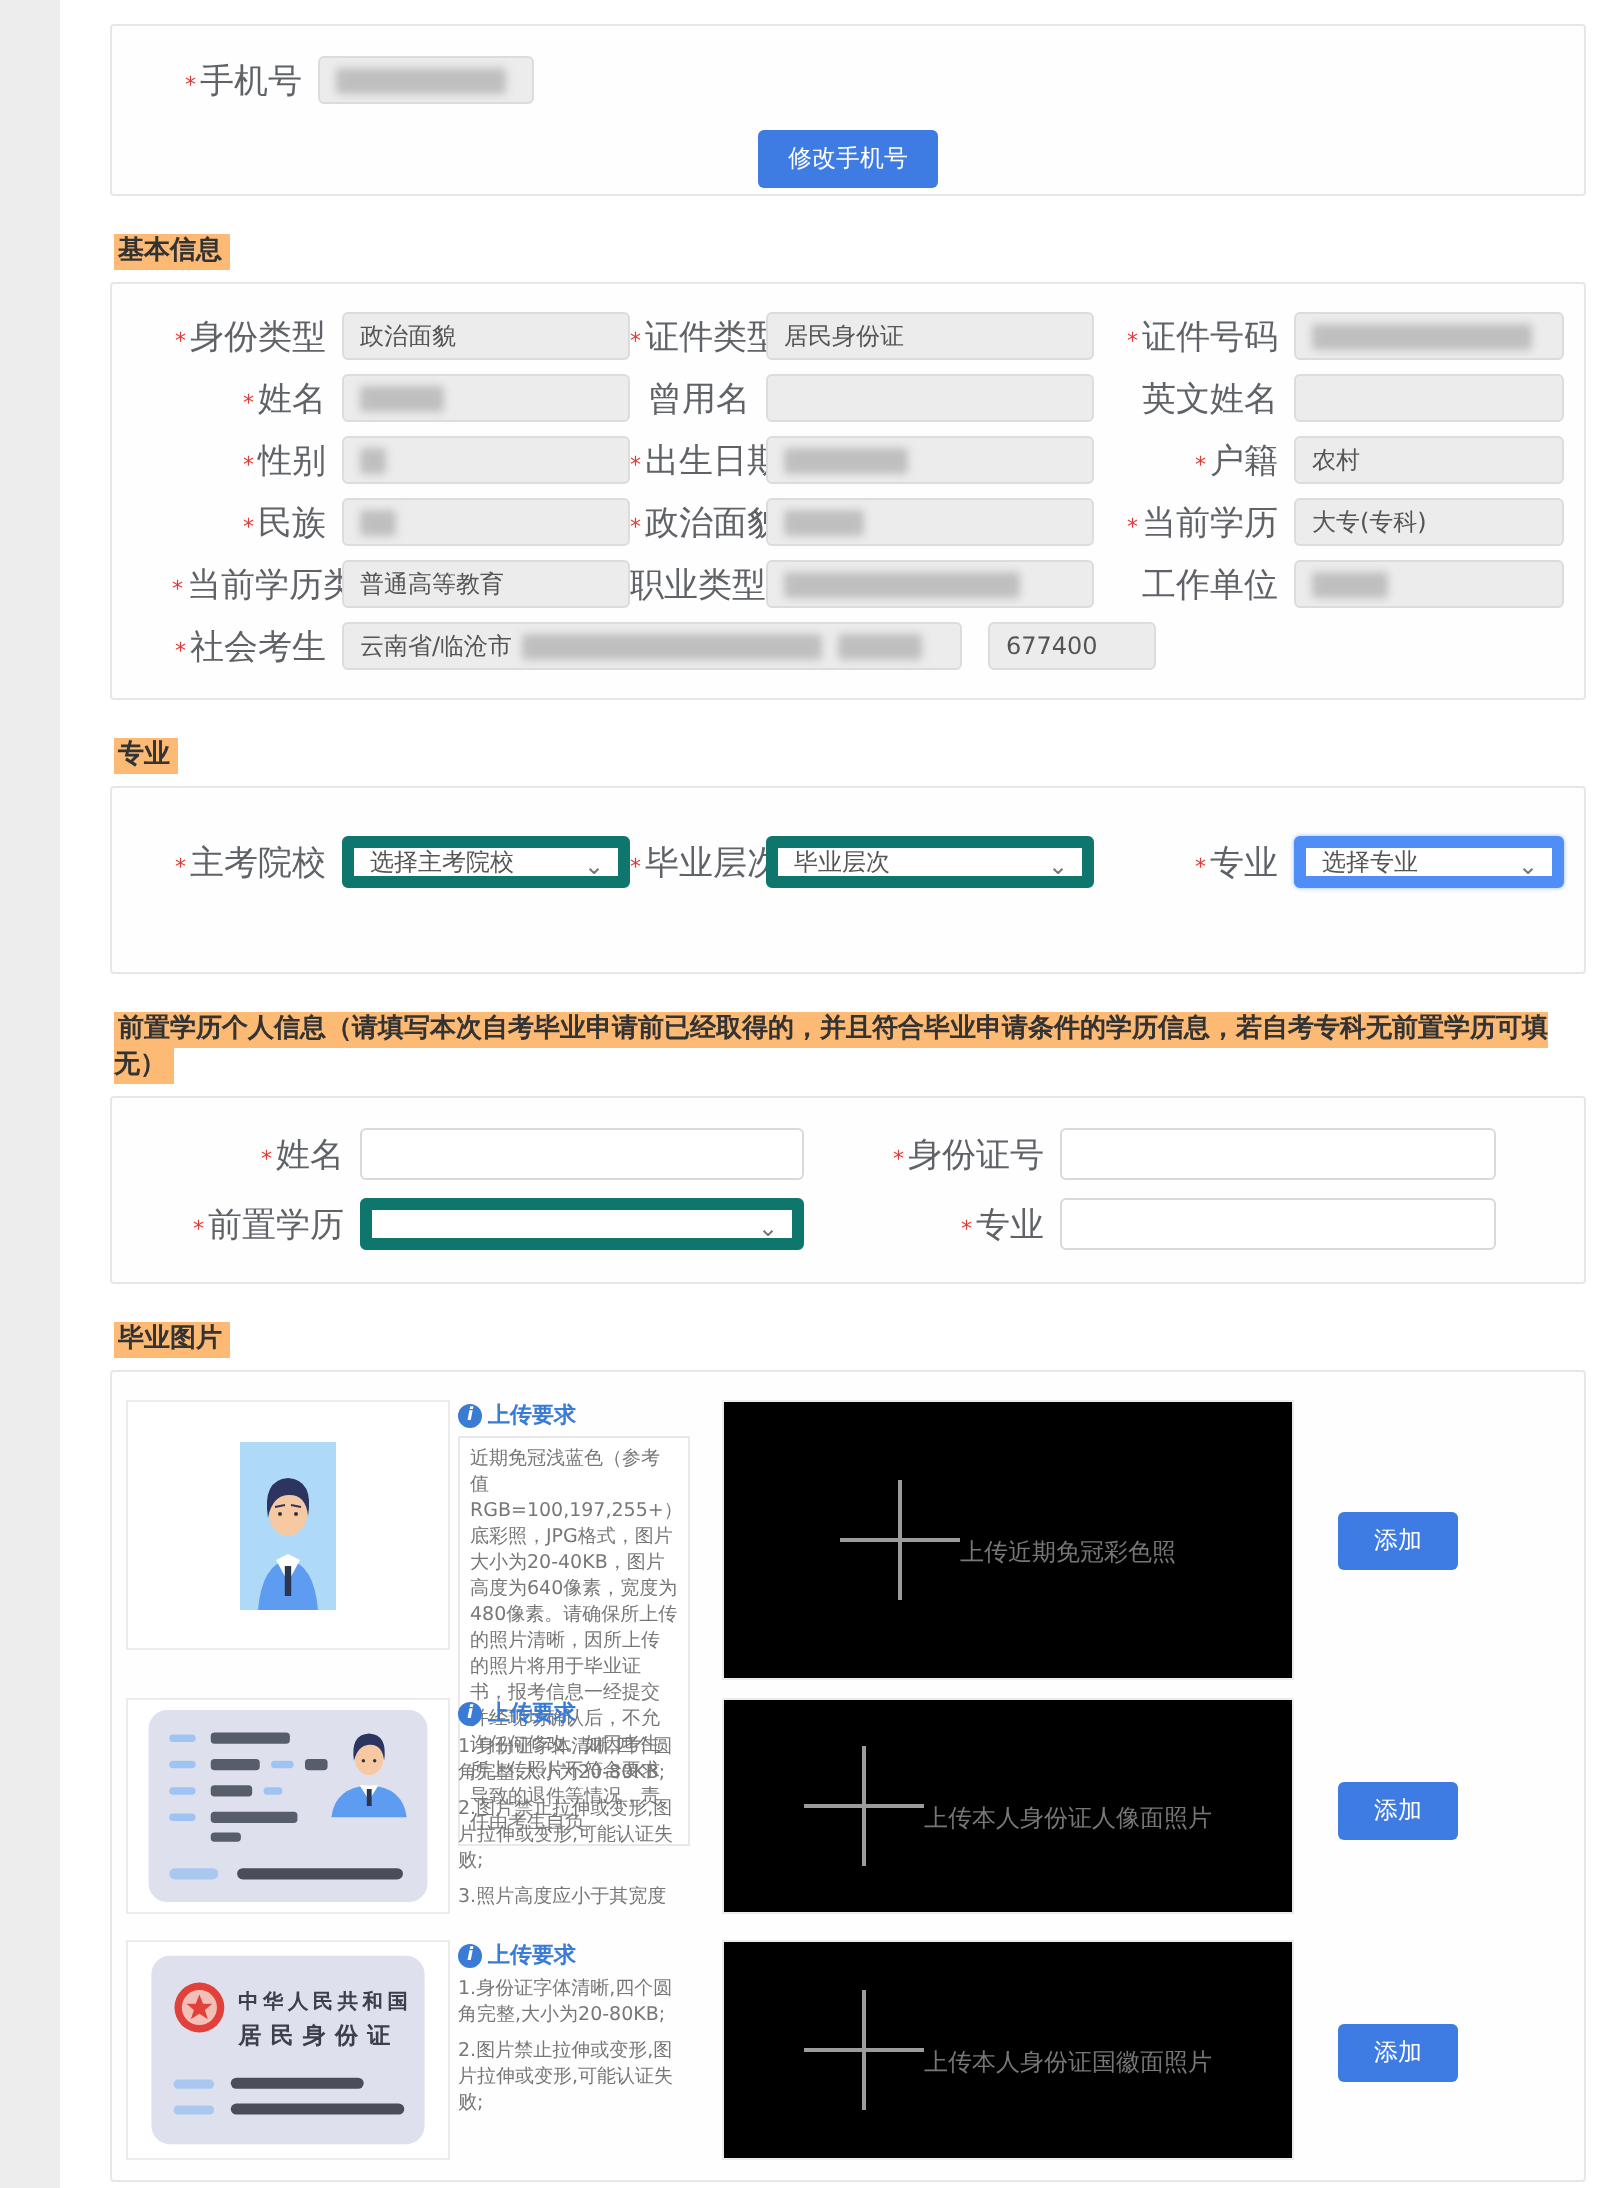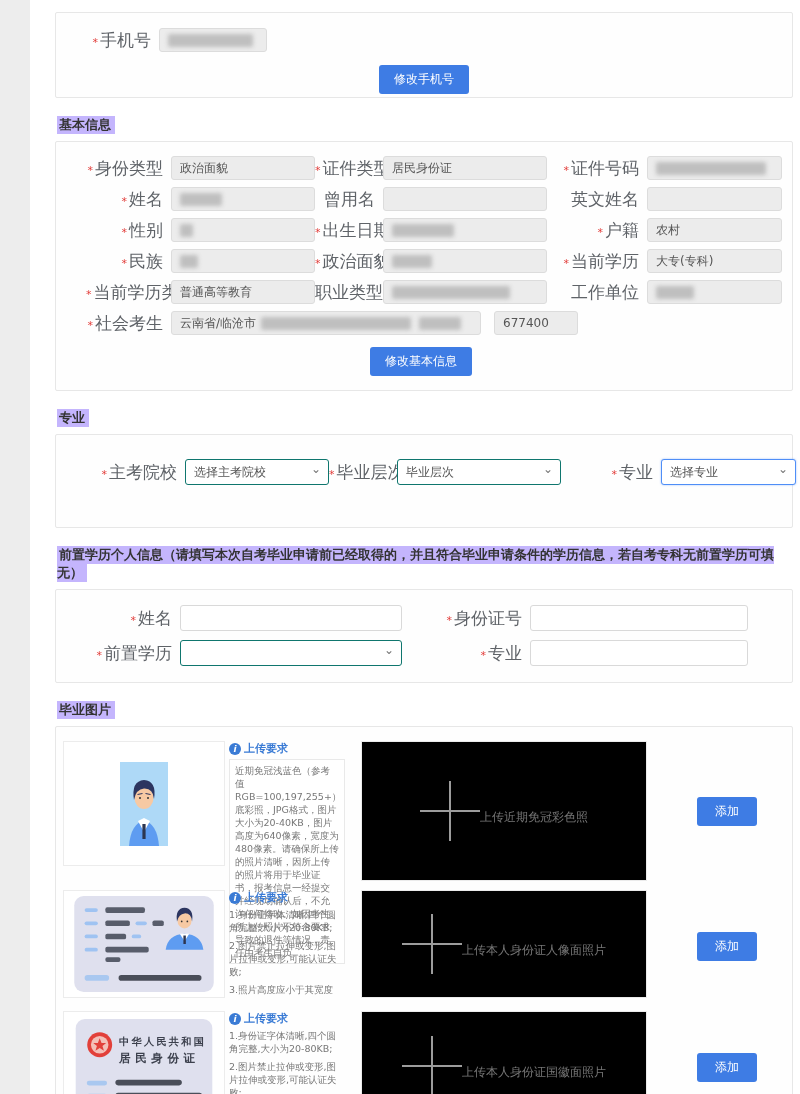--- a/index.html
+++ b/index.html
@@ -3,21 +3,21 @@
 <meta charset="utf-8">
 <style>
   * { margin:0; padding:0; box-sizing:border-box; }
   html,body { width:800px; height:1094px; background:#ffffff; font-family:"DejaVu Sans",sans-serif; overflow:hidden; }
   .gutter { position:absolute; left:0; top:0; width:30px; height:1094px; background:#ededed; }
   .page { position:absolute; left:30px; top:0; width:770px; height:1094px; background:#fff; padding:12px 7px 0 0; }
 
   .panel { border:1px solid #e7e7e7; background:#fefefe; border-radius:2px; margin-left:25px; width:738px; }
 
   h2.sec { font-size:13px; font-weight:bold; color:#333; margin:18px 0 7px 27px; }
-  h2.sec .hl { background:#c4b5fd; padding:1px 4px 2px 2px; }
+  h2.sec .hl { background:#fdba74; padding:1px 4px 2px 2px; }
 
   .flbl { text-align:right; padding-right:8px; font-size:17px; color:#5f6368; white-space:nowrap; }
   .flbl.required:before { content:"*"; color:#e23c39; margin-right:2px; font-size:11px; }
   .finp { height:24px; border:1px solid #d9d9d9; border-radius:3px; background:#fff; font-size:12px; color:#444;
           display:flex; align-items:center; padding:0 8px; overflow:hidden; white-space:nowrap; }
   .finp.ro { background:#ececec; border-color:#dcdcdc; color:#555; }
   .redact { display:inline-block; height:13px; background:#bfbfbf; border-radius:2px; filter:blur(2px); flex:none; }
 
   .btn-blue { display:inline-block; background:#3e7ce4; color:#fff; font-size:12px; border:none; border-radius:3px;
               padding:6px 15px; cursor:pointer; font-family:inherit; }
@@ -29,22 +29,22 @@
   .phone-panel .btn-center { margin-top:13px; }
 
   
   .basic-panel { padding:14px 6px 14px 0; }
   .g3 { display:grid; grid-template-columns:85px 144px 68px 164px 100px 135px; row-gap:7px; align-items:center; padding-left:30px; }
   .addr-row { display:grid; grid-template-columns:85px 310px 97px; column-gap:0; align-items:center; padding-left:30px; margin-top:7px; }
   .addr-row .postal { margin-left:13px; }
   .basic-panel .btn-center { margin-top:12px; }
 
   
-  .major-panel { padding:24px 6px 42px 14px; }
-  .sel { position:relative; height:26px; background:#fff; border:1px solid #0f766e; border-radius:3px;
+  .major-panel { padding:24px 6px 42px 0; }
+  .sel { position:relative; height:26px; background:#fff; border:6px solid #0f766e; border-radius:3px;
          display:flex; align-items:center; padding:0 18px 0 8px; font-size:12px; color:#555; }
   .sel:after { content:"⌄"; position:absolute; right:7px; top:2px; color:#777; font-size:12px; }
   .sel.focused { border-color:#4f8ef7; box-shadow:0 0 2px rgba(79,142,247,.6); }
 
   
   .prior-panel { padding:15px 6px 16px 0; }
   .g2 { display:grid; grid-template-columns:124px 222px 128px 218px; row-gap:9px; align-items:center; }
   .g2 .finp, .g2 .sel { height:26px; }
 
   
@@ -57,21 +57,21 @@
             text-align:center; font-style:italic; font-weight:bold; flex:none; }
   .req-body { font-size:9.5px; color:#777; line-height:13px; }
   .req-body.boxed { border:1px solid #e9e9e9; padding:4px 5px; background:#fff; }
   .req-item { margin-bottom:5px; }
   .upload { width:286px; margin-left:16px; background:#000000; border:1px solid #ebebeb; display:flex; flex-direction:row;
             align-items:center; justify-content:center; flex:none; cursor:pointer; }
   .plus { position:relative; width:60px; height:60px; }
   .plus:before { content:""; position:absolute; left:0; right:0; top:29px; height:2px; background:#9c9c9c; }
   .plus:after  { content:""; position:absolute; top:0; bottom:0; left:29px; width:2px; background:#9c9c9c; }
   .upload .cap { margin-top:12px; font-size:12px; color:#777; }
-  .add-wrap { display:flex; align-items:center; justify-content:center; flex:1; }
+  .add-wrap { display:flex; align-items:center; flex:1; }
   .add-wrap .btn-blue { margin-left:22px; padding:6px 18px; }
 
   .r1 .illust { height:125px; } .r1 .upload { height:140px; }
   .r2 .illust, .r2 .upload { height:108px; }
   .r3 .illust, .r3 .upload { height:110px; }
   .r1 { height:140px; } .r2 { height:112px; } .r3 { height:110px; margin-bottom:0; }
   .r2 .add-wrap, .r3 .add-wrap { height:112px; } .r1 .add-wrap { height:140px; }
 </style>
 </head>
 <body>
@@ -145,21 +145,20 @@
     </div>
     <div class="addr-row">
       <div class="flbl required">社会考生</div>
       <div class="finp ro">
         <span>云南省/临沧市</span>
         <span class="redact" style="width:150px;margin-left:5px"></span>
         <span class="redact" style="width:42px;margin-left:8px"></span>
       </div>
       <div class="finp ro postal">677400</div>
     </div>
-    <div class="btn-center"><button class="btn-blue">修改基本信息</button></div>
   </section>
 
   <h2 class="sec"><span class="hl">专业</span></h2>
   <section class="panel major-panel">
     <div class="g3">
       <div class="flbl required">主考院校</div>
       <div class="sel">选择主考院校</div>
       <div class="flbl required">毕业层次</div>
       <div class="sel">毕业层次</div>
       <div class="flbl required">专业</div>

